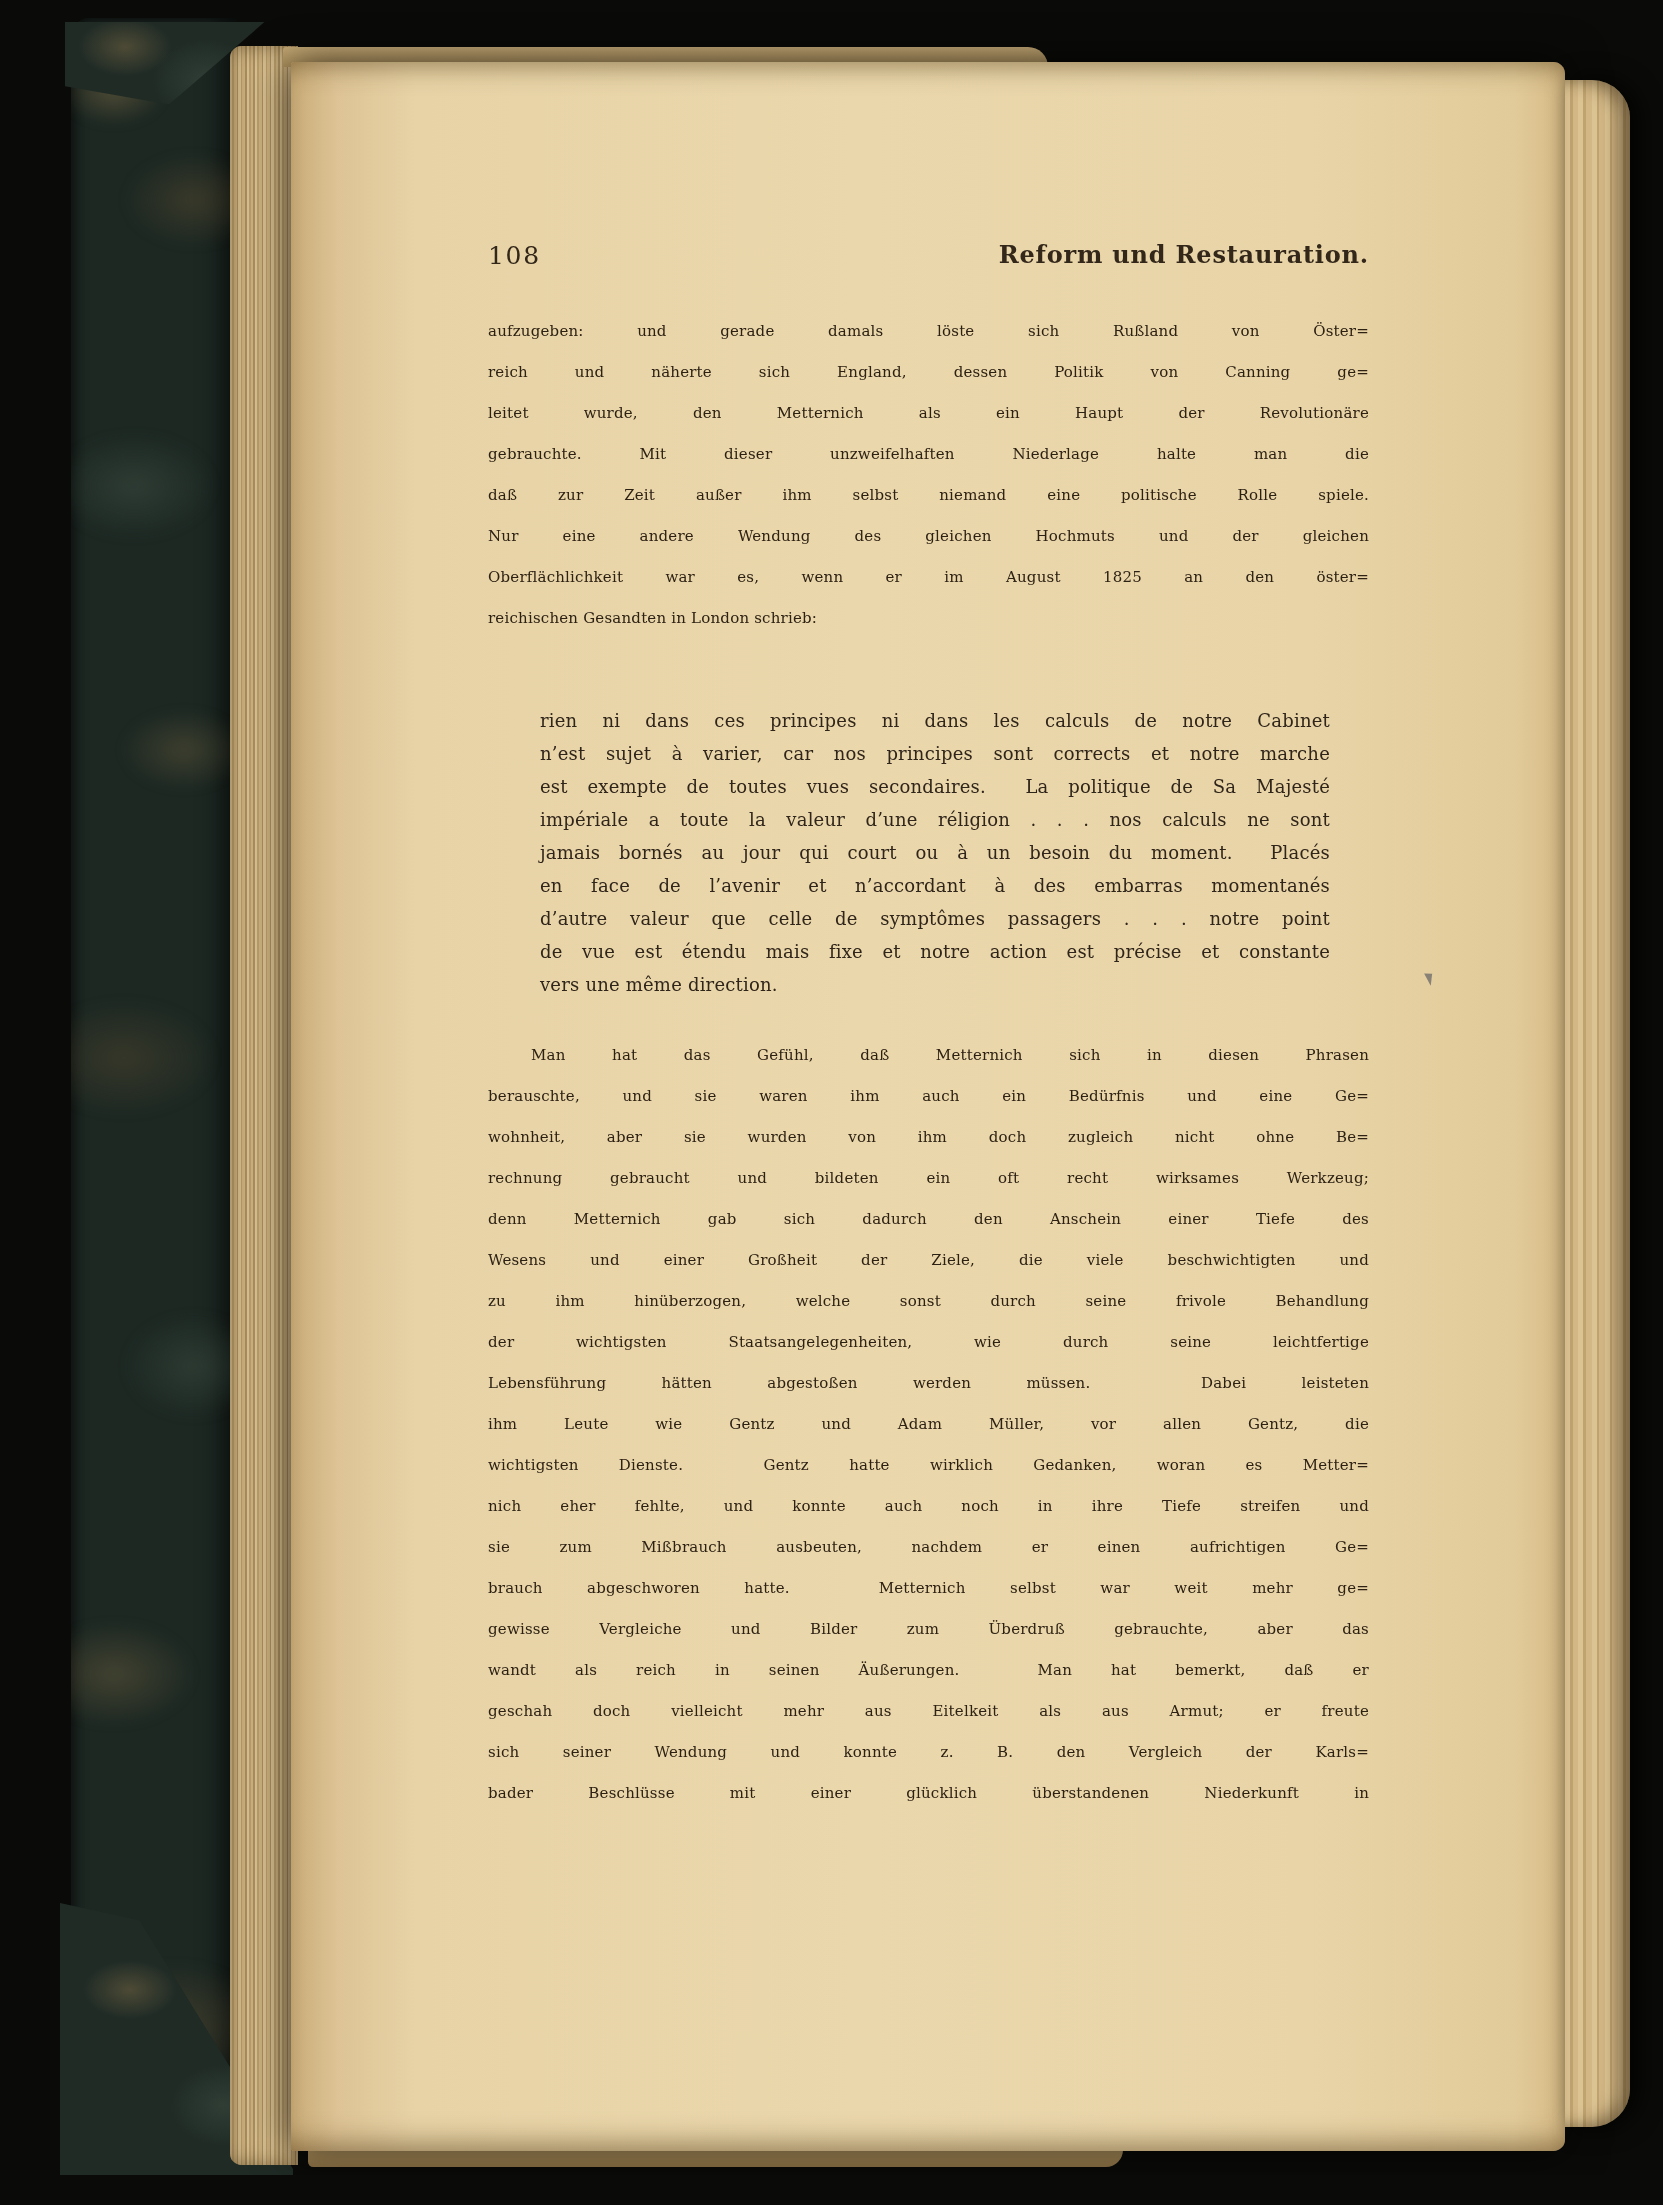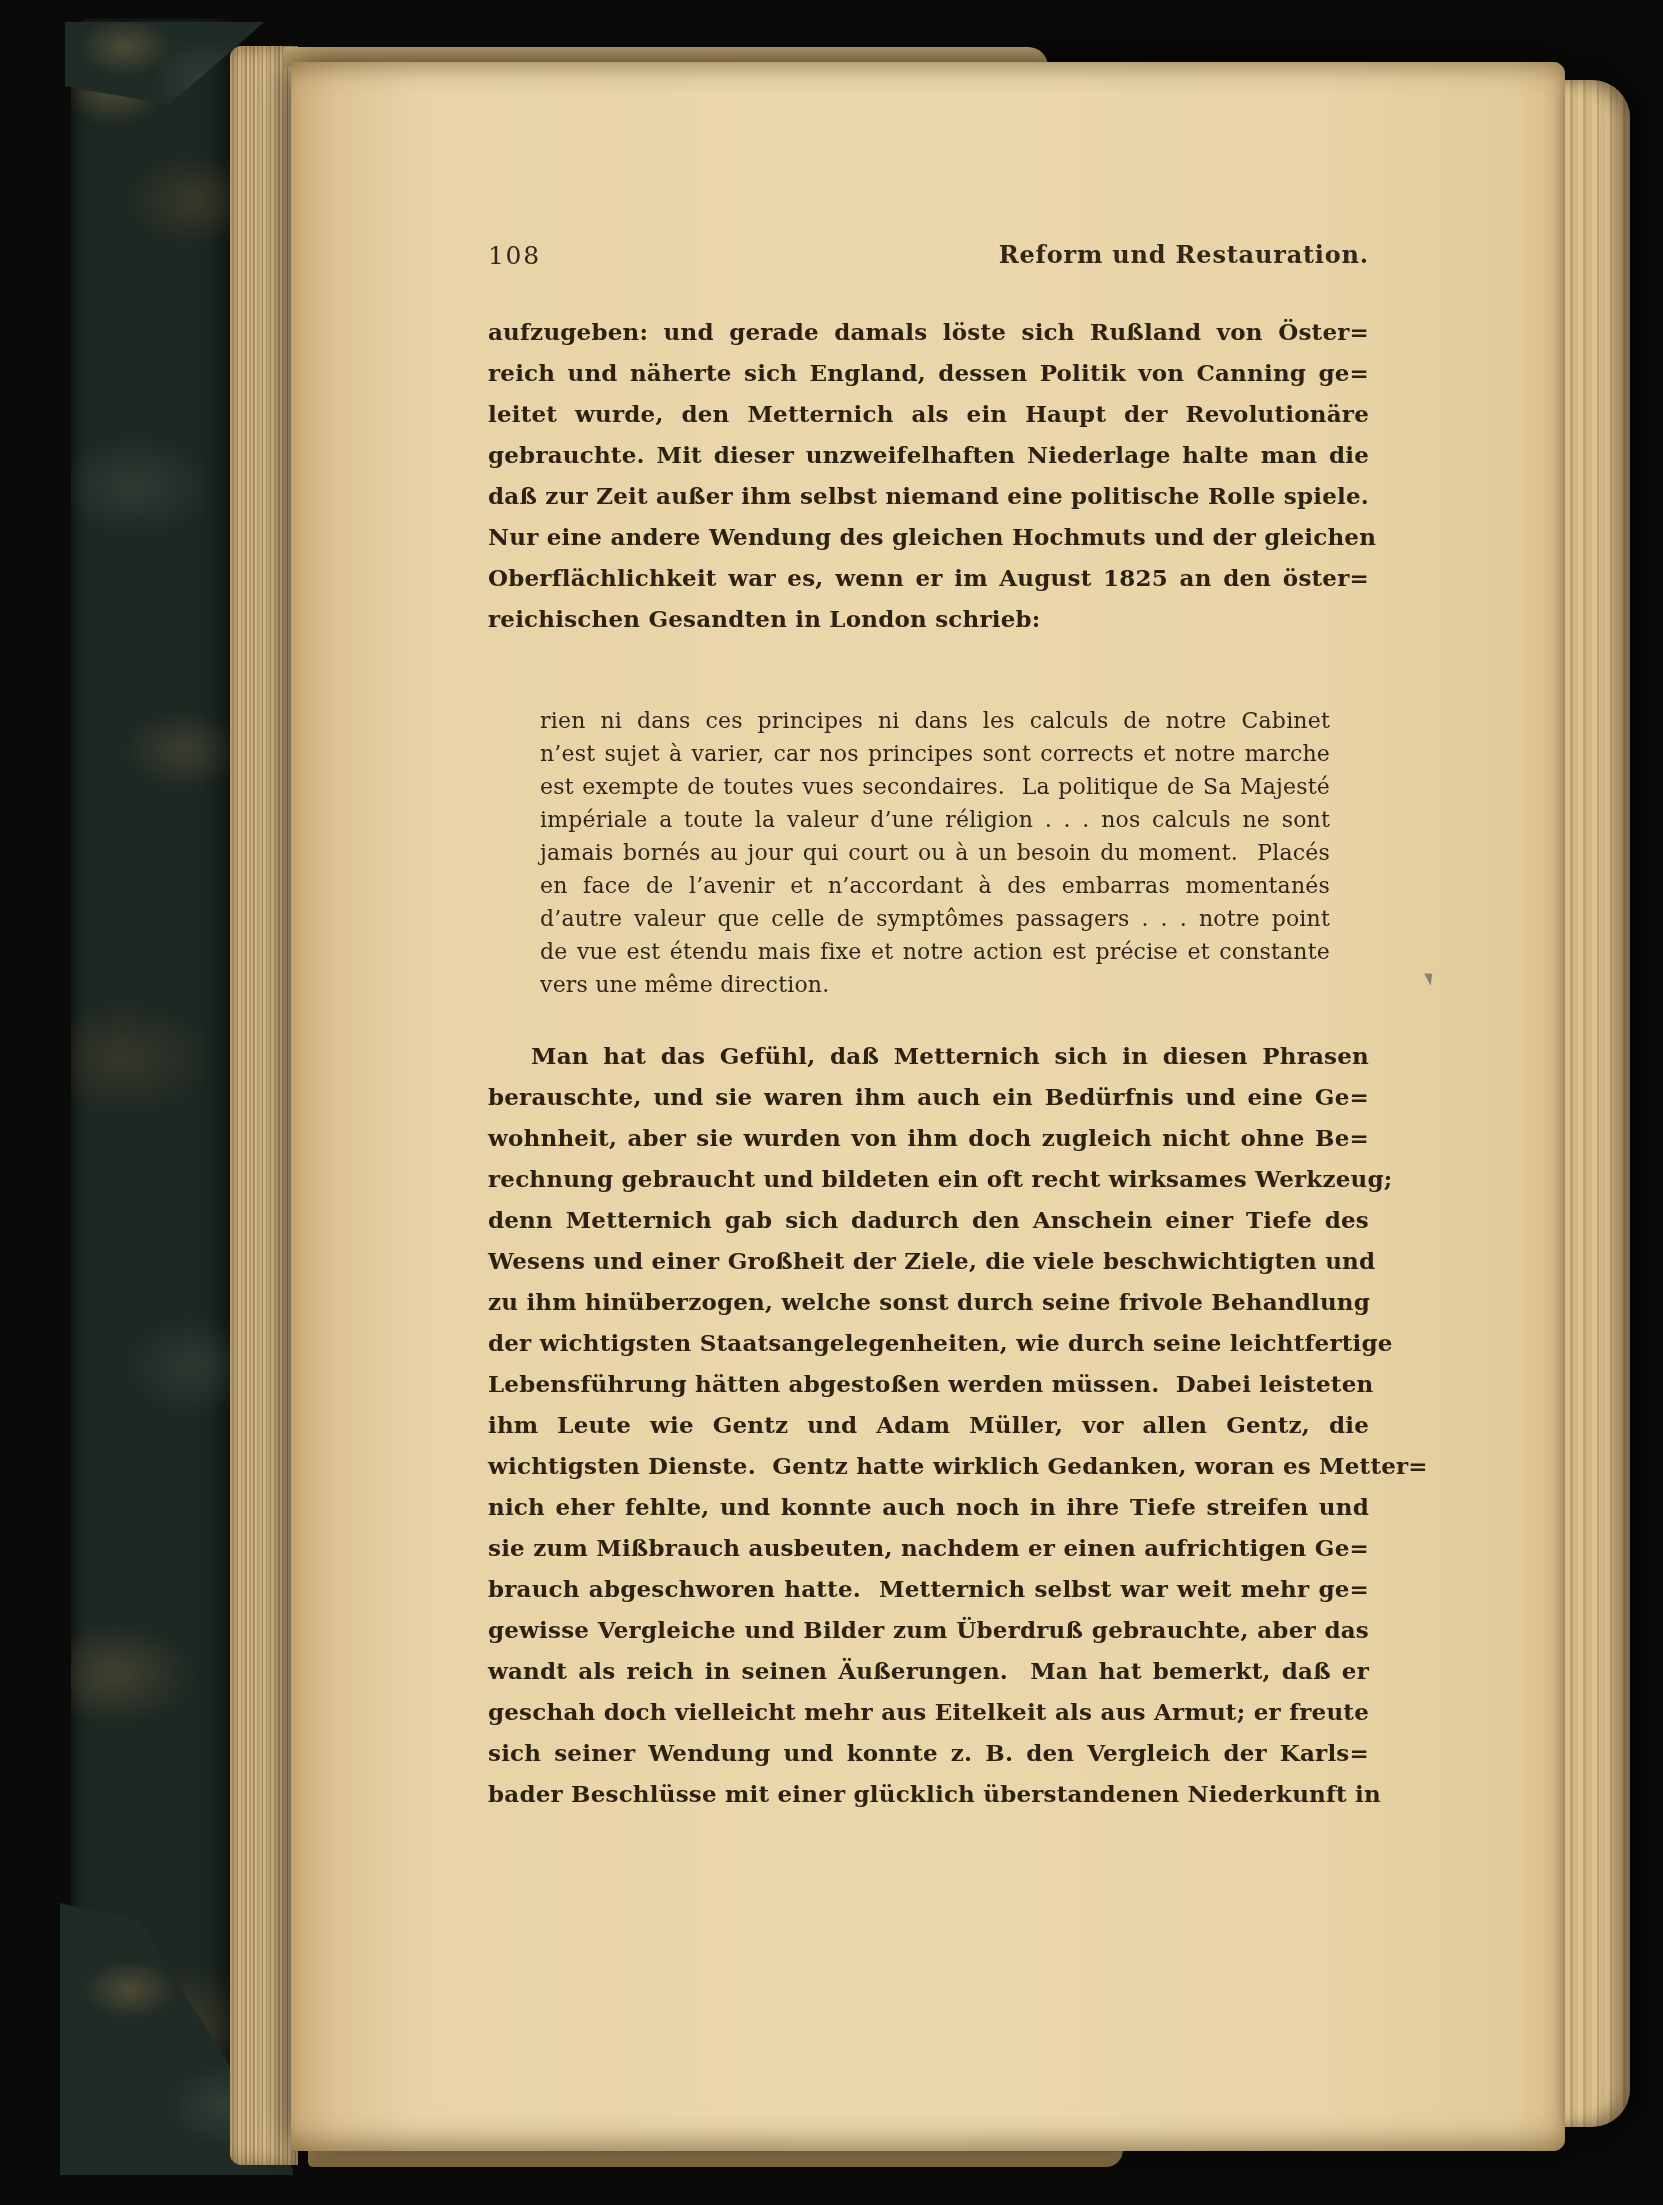--- a/index.html
+++ b/index.html
@@ -129,32 +129,32 @@
   .textblock .line {
     display: block;
     white-space: pre;
     text-align: justify;
     text-align-last: justify;
   }
   .textblock .line.last-line { text-align-last: left; }
 
   .german {
     left: 197px; width: 881px;
-    font-size: 23px; font-weight: bold;
+    font-size: 15px; font-weight: normal;
     color: #2d2113;
     letter-spacing: 0.2px;
   }
   .german .line { line-height: 41px; height: 41px; }
   .para-1 { top: 249px; }
   .para-2 { top: 973px; }
   .indent-first .line.first-line { text-indent: 43px; }
 
   .french-quote {
     left: 249px; width: 790px; top: 642px;
-    font-size: 22px; font-weight: normal;
+    font-size: 18px; font-weight: normal;
     color: #30251a;
     letter-spacing: 0.2px;
   }
   .french-quote .line { line-height: 33px; height: 33px; }
 
   
   .cursor-mark {
     position: absolute;
     left: 1427px; top: 971px;
     width: 0; height: 0;

